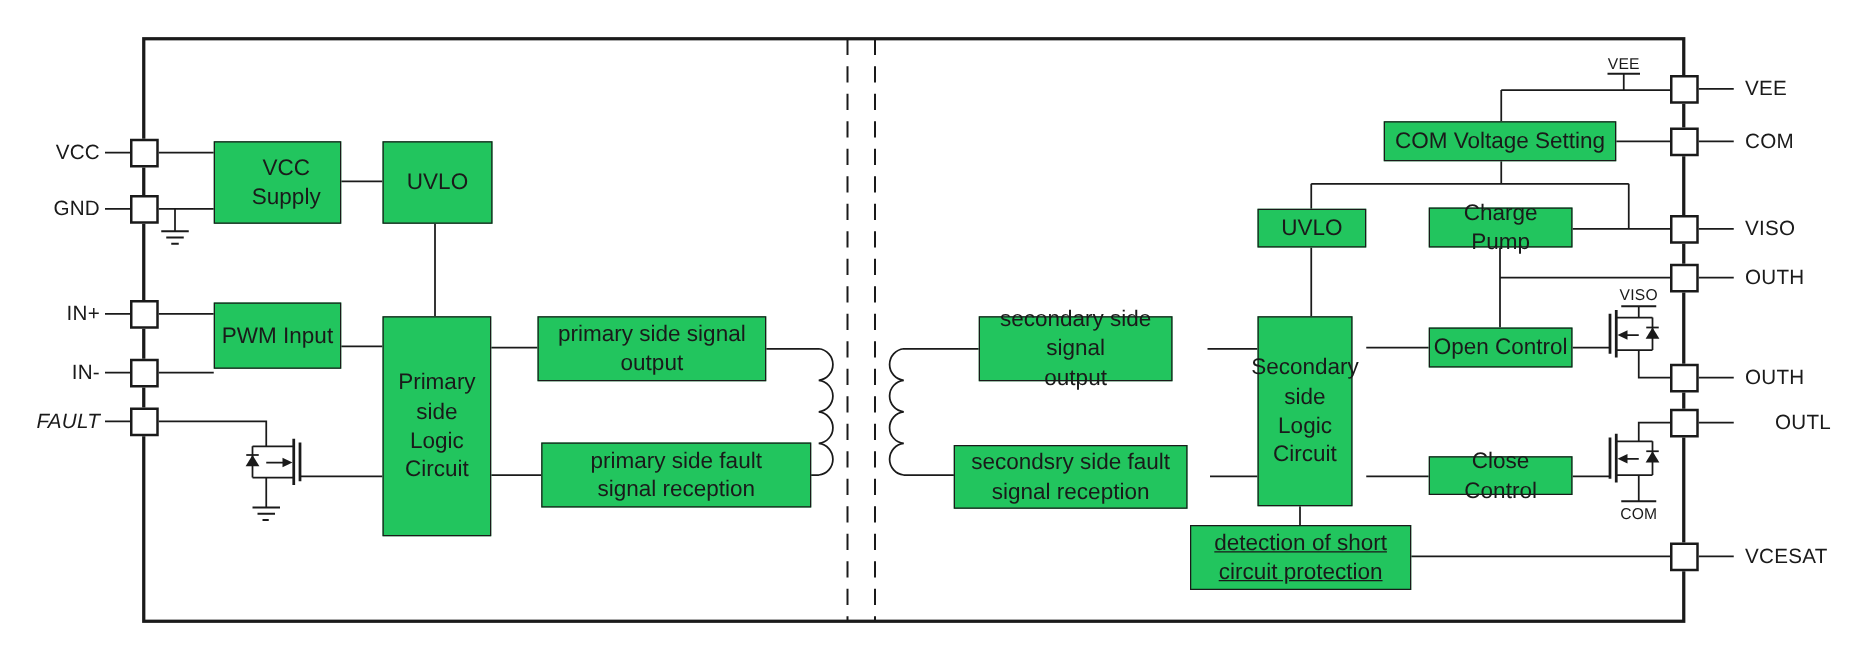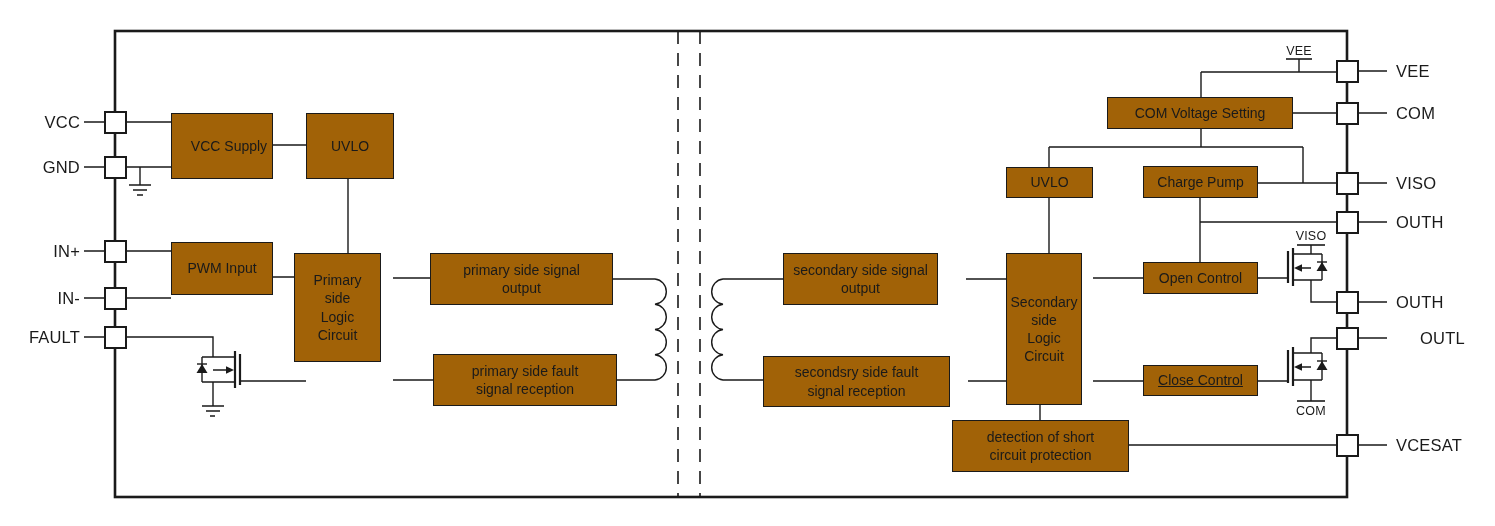--- a/index.html
+++ b/index.html
@@ -2,23 +2,23 @@
 <html><head>
 <meta charset="utf-8">
 <style>
   html,body{margin:0;padding:0;background:#ffffff;}
   #stage{
     position:relative;width:1495px;height:526px;background:#ffffff;
     font-family:"Liberation Sans", sans-serif;color:#1a1a1a;overflow:hidden;
   }
   #wiring{position:absolute;left:0;top:0;}
   .block{
-    position:absolute;box-sizing:border-box;border:1.6px solid #1a1a1a;background:#a16207;
+    position:absolute;box-sizing:border-box;border:1.6px solid #1a1a1a;background:#22c55e;
     display:flex;align-items:center;justify-content:center;text-align:center;
-    font-size:14px;line-height:1.3;white-space:pre-line;padding:2px;
+    font-size:18px;line-height:1.3;white-space:pre-line;padding:2px;
   }
   .pin{
     position:absolute;box-sizing:border-box;width:23px;height:23px;
     border:2.4px solid #1a1a1a;background:#ffffff;
   }
   .pin-label{
     position:absolute;height:22px;line-height:22px;font-size:16.5px;letter-spacing:0.2px;
   }
   .pin-label.left{text-align:right;}
   .pin-label.right{text-align:left;}
@@ -116,62 +116,62 @@
       <polygon points="1294,367 1302,363.2 1302,370.8" fill="#1a1a1a"></polygon>
       <path d="M1297,401 H1325" stroke="#1a1a1a" stroke-width="1.6"></path>
     </g>
 
     <path d="M1286,59 H1312" stroke="#1a1a1a" stroke-width="1.6"></path>
   </svg>
 
   <div class="block" style="left:171px;top:113px;width:102px;height:66px;padding-left:16px;">VCC Supply</div>
   <div class="block" style="left:306px;top:113px;width:88px;height:66px;">UVLO</div>
   <div class="block" style="left:171px;top:242px;width:102px;height:53px;">PWM Input</div>
-  <div class="block" style="left:294px;top:253px;width:87px;height:109px;">Primary
+  <div class="block" style="left:306px;top:253px;width:87px;height:176px;">Primary
 side
 Logic
 Circuit</div>
   <div class="block" style="left:430px;top:253px;width:183px;height:52px;">primary side signal
 output</div>
-  <div class="block" style="left:433px;top:354px;width:184px;height:52px;">primary side fault
+  <div class="block" style="left:433px;top:354px;width:216px;height:52px;">primary side fault
 signal reception</div>
   <div class="block" style="left:783px;top:253px;width:155px;height:52px;">secondary side signal
 output</div>
   <div class="block" style="left:763px;top:356px;width:187px;height:51px;">secondsry side fault
 signal reception</div>
   <div class="block" style="left:1006px;top:253px;width:76px;height:152px;">Secondary
 side
 Logic
 Circuit</div>
   <div class="block" style="left:1107px;top:97px;width:186px;height:32px;">COM Voltage Setting</div>
   <div class="block" style="left:1006px;top:167px;width:87px;height:31px;">UVLO</div>
   <div class="block" style="left:1143px;top:166px;width:115px;height:32px;">Charge Pump</div>
   <div class="block" style="left:1143px;top:262px;width:115px;height:32px;">Open Control</div>
-  <div class="block" style="left:1143px;top:365px;width:115px;height:31px;text-decoration:underline;">Close Control</div>
-  <div class="block" style="left:952px;top:420px;width:177px;height:52px;">detection of short
+  <div class="block" style="left:1143px;top:365px;width:115px;height:31px;">Close Control</div>
+  <div class="block" style="left:952px;top:420px;width:177px;height:52px;text-decoration:underline;">detection of short
 circuit protection</div>
 
   <div class="pin" style="left:103.5px;top:110.5px;"></div>
   <div class="pin" style="left:103.5px;top:155.5px;"></div>
   <div class="pin" style="left:103.5px;top:239.5px;"></div>
   <div class="pin" style="left:103.5px;top:286.5px;"></div>
   <div class="pin" style="left:103.5px;top:325.5px;"></div>
   <div class="pin" style="left:1335.5px;top:59.5px;"></div>
   <div class="pin" style="left:1335.5px;top:101.5px;"></div>
   <div class="pin" style="left:1335.5px;top:171.5px;"></div>
   <div class="pin" style="left:1335.5px;top:210.5px;"></div>
   <div class="pin" style="left:1335.5px;top:290.5px;"></div>
   <div class="pin" style="left:1335.5px;top:326.5px;"></div>
   <div class="pin" style="left:1335.5px;top:433.5px;"></div>
 
   <div class="pin-label left" style="left:18px;width:62px;top:111px;">VCC</div>
   <div class="pin-label left" style="left:18px;width:62px;top:156px;">GND</div>
   <div class="pin-label left" style="left:18px;width:62px;top:240px;">IN+</div>
   <div class="pin-label left" style="left:18px;width:62px;top:287px;">IN-</div>
-  <div class="pin-label left" style="left:18px;width:62px;top:326px;">FAULT</div>
+  <div class="pin-label left" style="left:18px;width:62px;top:326px;font-style:italic;">FAULT</div>
 
   <div class="pin-label right" style="left:1396px;width:90px;top:60px;">VEE</div>
   <div class="pin-label right" style="left:1396px;width:90px;top:102px;">COM</div>
   <div class="pin-label right" style="left:1396px;width:90px;top:172px;">VISO</div>
   <div class="pin-label right" style="left:1396px;width:90px;top:211px;">OUTH</div>
   <div class="pin-label right" style="left:1396px;width:90px;top:291px;">OUTH</div>
   <div class="pin-label right" style="left:1396px;width:90px;top:327px;margin-left:24px;">OUTL</div>
   <div class="pin-label right" style="left:1396px;width:90px;top:434px;">VCESAT</div>
 
   <div class="rail-label" style="left:1284px;top:44px;width:30px;">VEE</div>

